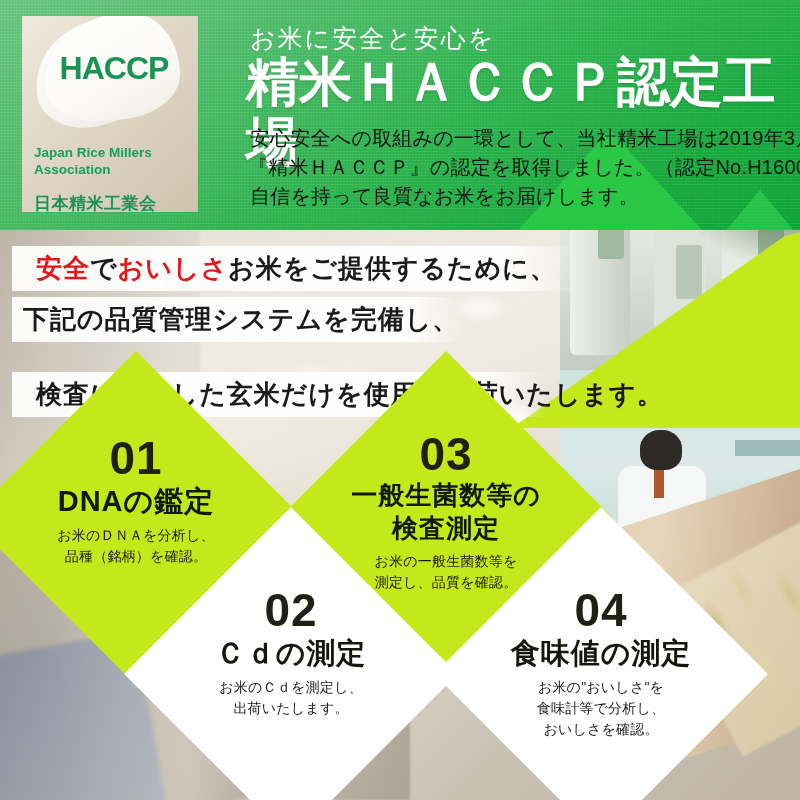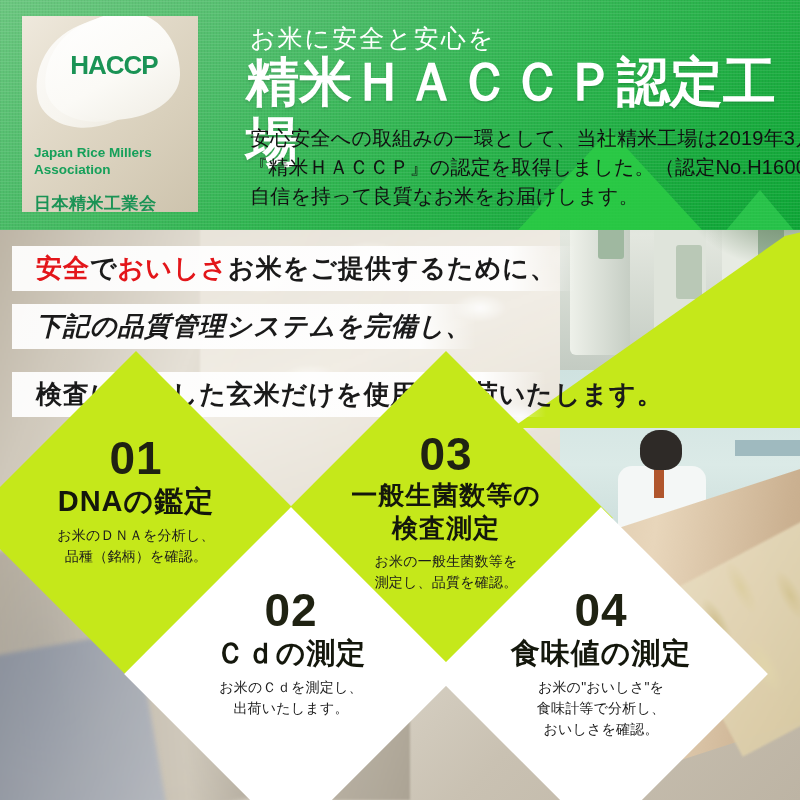--- a/index.html
+++ b/index.html
@@ -88,21 +88,21 @@
 
   .logo-card{position:absolute;left:22px;top:16px;width:176px;height:196px;
     background:linear-gradient(135deg,#efe9dd 0%,#e2dac9 35%,#d9d0bc 65%,#cdc3ad 100%);
     overflow:hidden;}
   .logo-grain{position:absolute;border-radius:58% 42% 55% 45%/62% 58% 42% 38%;
     background:linear-gradient(150deg,#ffffff 0%,#fbfaf6 55%,#efece3 100%);}
   .g1{left:12px;top:6px;width:120px;height:104px;transform:rotate(-12deg);opacity:.85;}
   .g2{left:22px;top:1px;width:122px;height:104px;transform:rotate(-6deg);opacity:.92;}
   .g3{left:34px;top:-4px;width:124px;height:108px;transform:rotate(0deg);opacity:1;}
   .logo-haccp{position:absolute;left:8px;top:34px;width:168px;text-align:center;
-    font-family:"Liberation Sans",sans-serif;font-weight:bold;font-size:26px;
+    font-family:"Liberation Sans",sans-serif;font-weight:bold;font-size:32px;
     letter-spacing:-1px;color:#1a9355;}
   .logo-en{position:absolute;left:12px;top:128px;width:160px;
     font-family:"Liberation Sans",sans-serif;font-weight:bold;font-size:13.5px;
     line-height:17px;color:#16a05a;}
   .logo-jp{position:absolute;left:12px;top:176px;width:160px;
     font-weight:bold;font-size:17px;color:#1a9355;letter-spacing:.5px;}
 
   .head-sub{position:absolute;left:250px;top:22px;font-size:25px;color:#ffffff;
     letter-spacing:2px;font-weight:500;}
   .head-title{position:absolute;left:246px;top:52px;font-size:53px;color:#ffffff;
@@ -111,21 +111,21 @@
   .head-body{position:absolute;left:250px;top:124px;width:545px;color:#111111;
     font-size:20px;line-height:29px;letter-spacing:.2px;}
   .head-body div{white-space:nowrap;}
   .head-body .l2{text-indent:-2px;}
 
   
   .band{position:absolute;height:45px;display:flex;align-items:center;
     background:linear-gradient(90deg,rgba(255,255,255,.93) 0%,rgba(255,255,255,.93) 88%,rgba(255,255,255,.0) 100%);
     font-size:26px;font-weight:bold;color:#1a1a1a;letter-spacing:1px;white-space:nowrap;margin-left:12px;}
   .band1{left:0;top:246px;width:540px;padding-left:24px;}
-  .band2{left:0;top:304px;width:440px;padding-left:24px;font-style:italic;}
+  .band2{left:0;top:297px;width:440px;padding-left:11px;}
   .band3{left:0;top:372px;width:510px;padding-left:24px;}
   .red{color:#e3161a;}
 
   
   .wedge{position:absolute;left:380px;top:228px;width:440px;height:200px;
     background:#c5e81a;
     clip-path:polygon(100% 0%, 100% 100%, 30% 100%, 92% 4%);}
 
   
   .dia{position:absolute;width:236px;height:236px;transform:rotate(45deg);}

